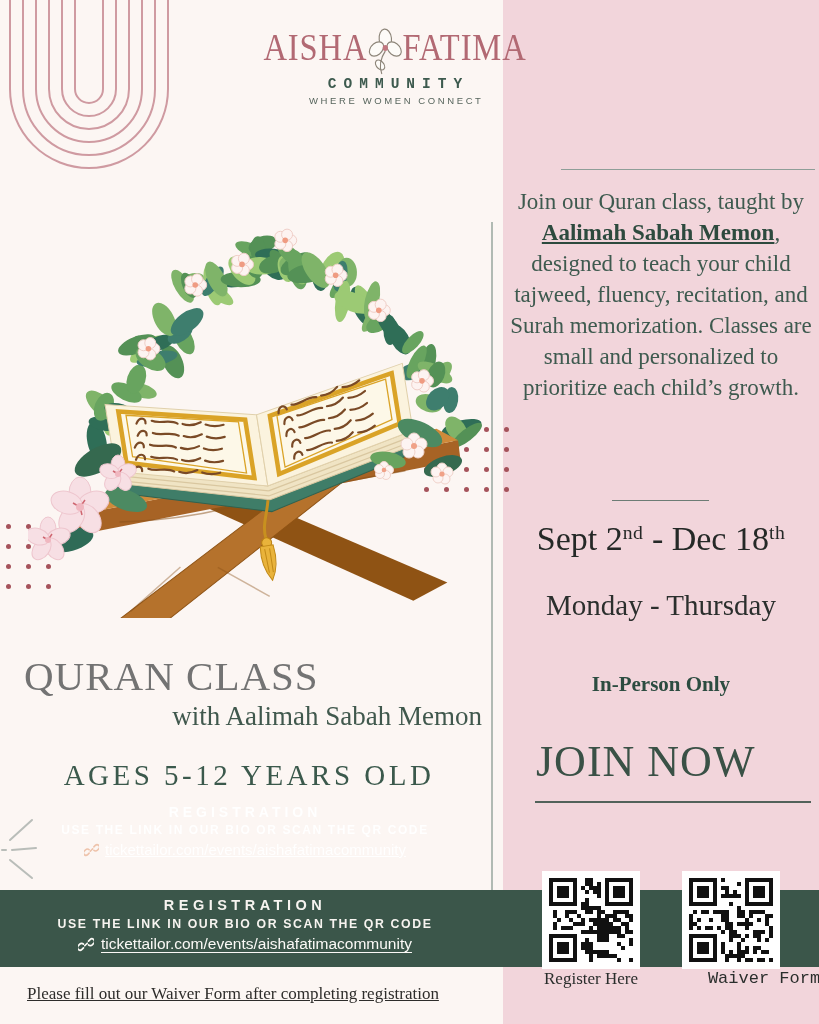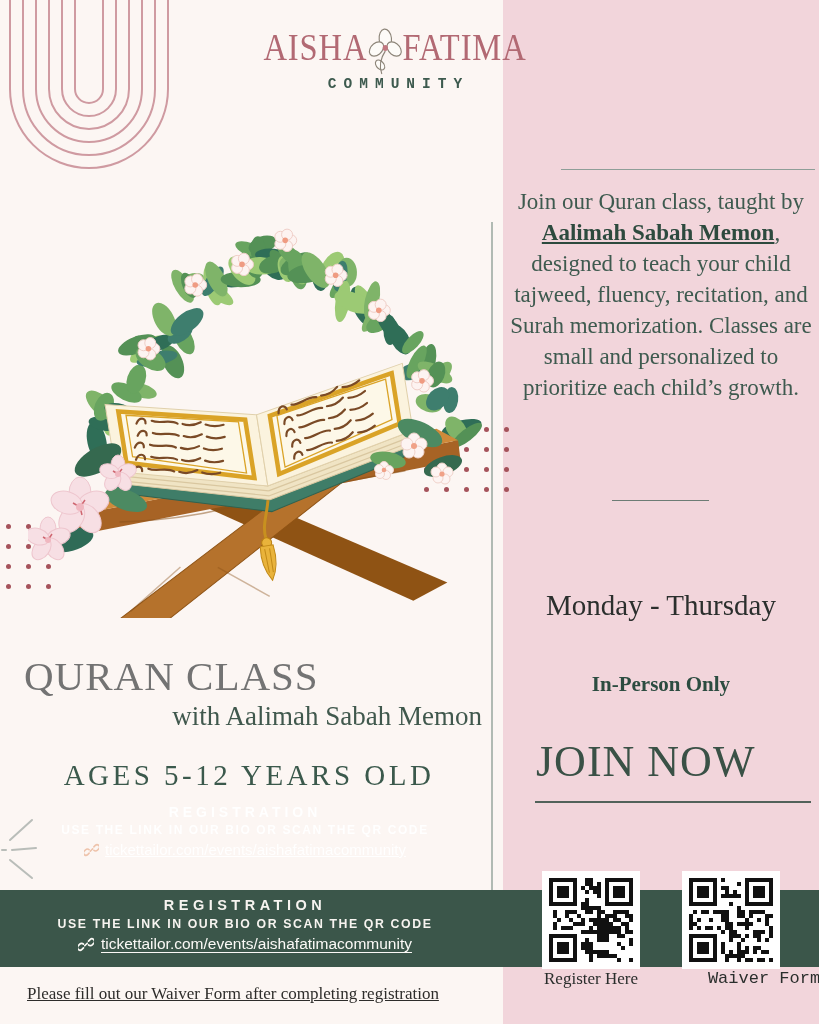--- a/index.html
+++ b/index.html
@@ -143,20 +143,21 @@
           <ellipse cx="10" cy="22" rx="9" ry="6" transform="rotate(-35 10 22)"></ellipse>
           <ellipse cx="30" cy="22" rx="9" ry="6" transform="rotate(35 30 22)"></ellipse>
           <ellipse cx="14" cy="38" rx="6" ry="4" transform="rotate(40 14 38)"></ellipse>
           <path d="M20 24 C14 32 13 40 16 47" fill="none"></path>
         </g>
         <circle cx="20" cy="21" r="3" fill="#c27780"></circle>
       </svg>
       <span>FATIMA</span>
     </div>
     <div class="logo-community">COMMUNITY</div>
+    <div class="logo-tagline">WHERE WOMEN CONNECT</div>
   </div>
 
   <svg class="illus" width="460" height="410" viewBox="0 0 460 410">
     <defs>
       <g id="sq">
         <path d="M0 0 c2 -7 9 -7 9 -1 m6 -3 c8 3 18 -3 26 1 m5 0 c7 2 13 0 18 -3 m5 2 c7 2 13 1 18 -1" stroke="#7a4a26" stroke-width="2.2" fill="none" stroke-linecap="round"></path>
       </g>
     </defs>
     <g id="foliage-back">
         <ellipse cx="68.85778153594583" cy="233.44817209243774" rx="19.94161033630371" ry="9.480372428894043" fill="#2f6e57" transform="rotate(78 68.85778153594583 233.44817209243774)"></ellipse>
@@ -394,20 +395,21 @@
         </g>
       </svg>
       <span class="gl">tickettailor.com/events/aishafatimacommunity</span>
     </div>
   </div>
 
   <div class="panel-divider1"></div>
   <div class="about"><span>Join our Quran class, taught by </span><b>Aalimah Sabah Memon</b><span>, designed to teach your child tajweed, fluency, recitation, and Surah memorization. Classes are small and personalized to prioritize each child’s growth.</span></div>
   <div class="panel-divider2"></div>
 
+  <div class="dates"><span>Sept 2</span><span class="sup">nd</span><span> - </span><span>Dec 18</span><span class="sup">th</span></div>
 
   <div class="days">
     <div>Monday - Thursday</div>
   </div>
 
   <div class="mode">In-Person Only</div>
   <div class="cta">JOIN NOW</div>
   <div class="cta-line"></div>
 
   <div class="bar">

